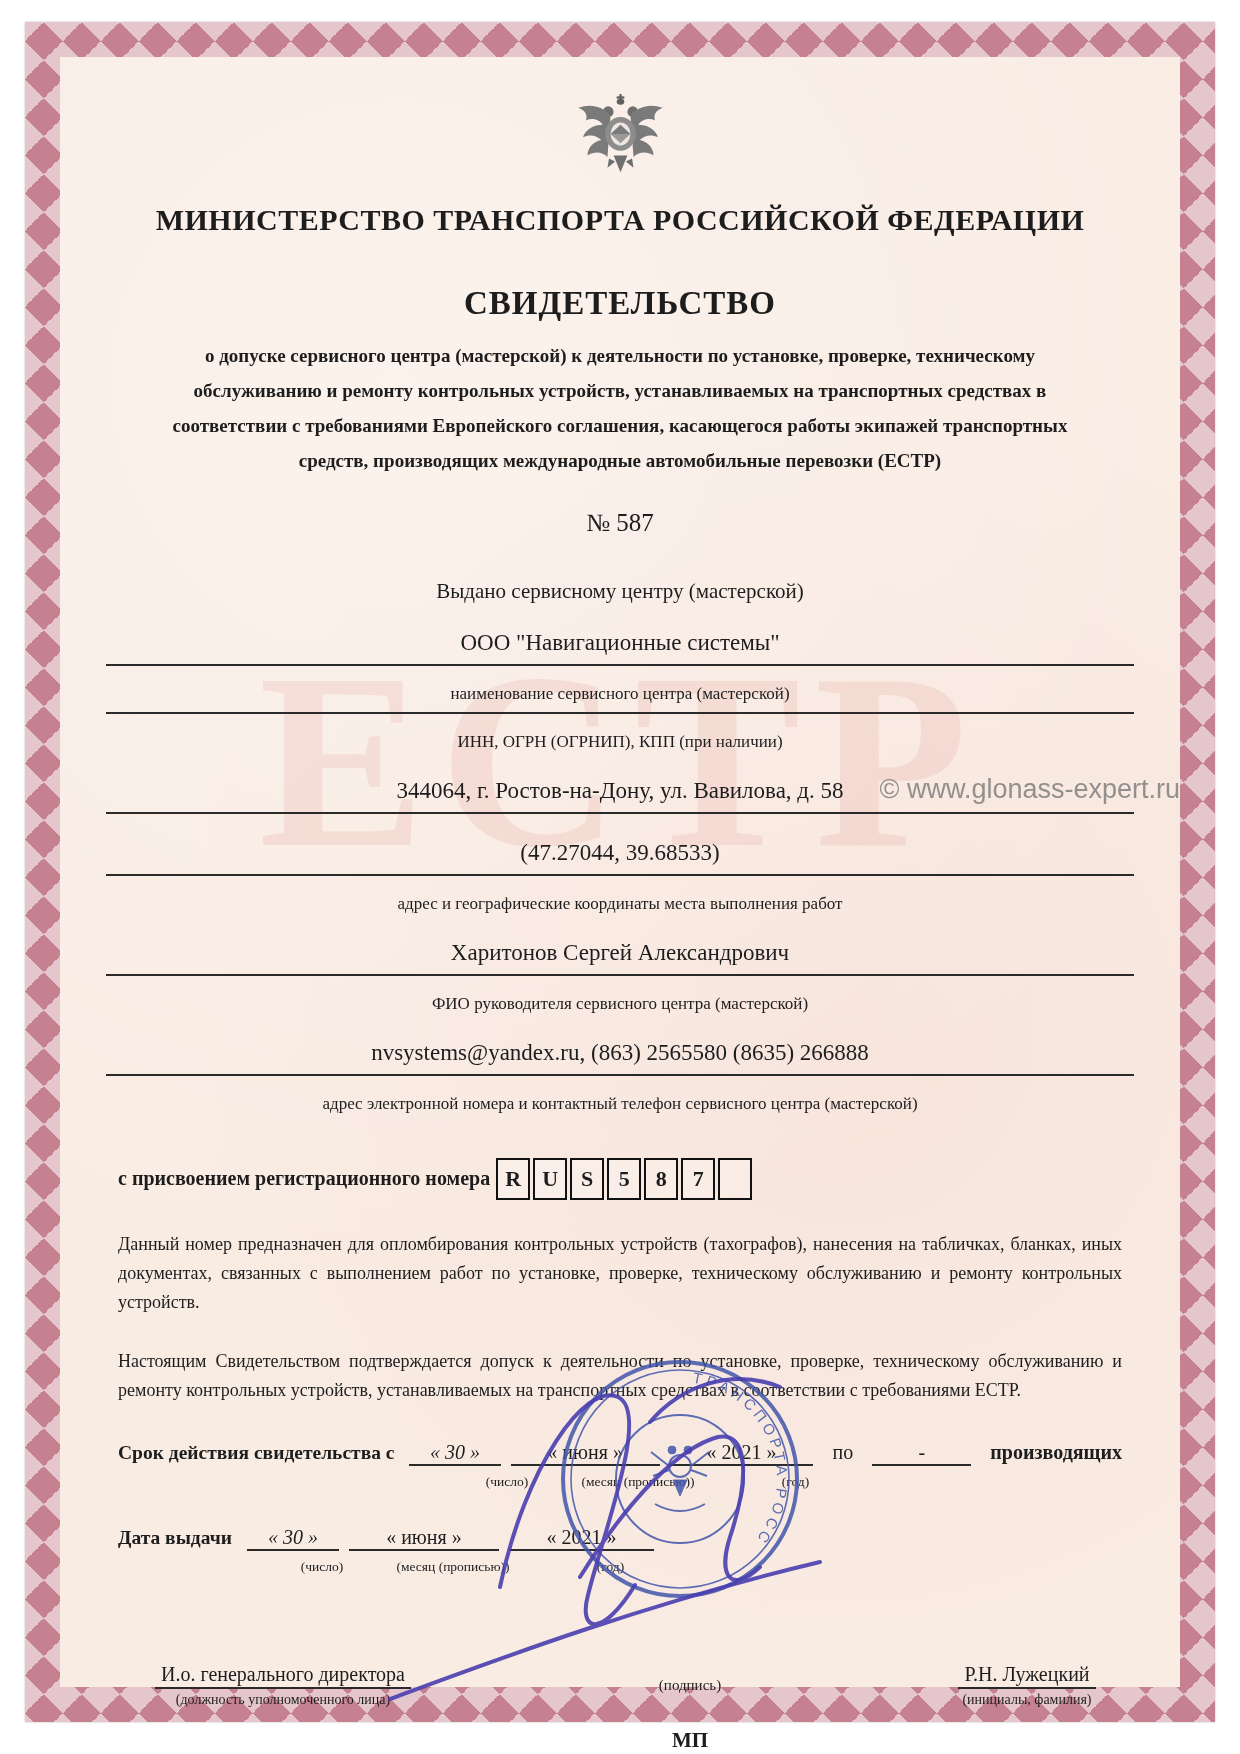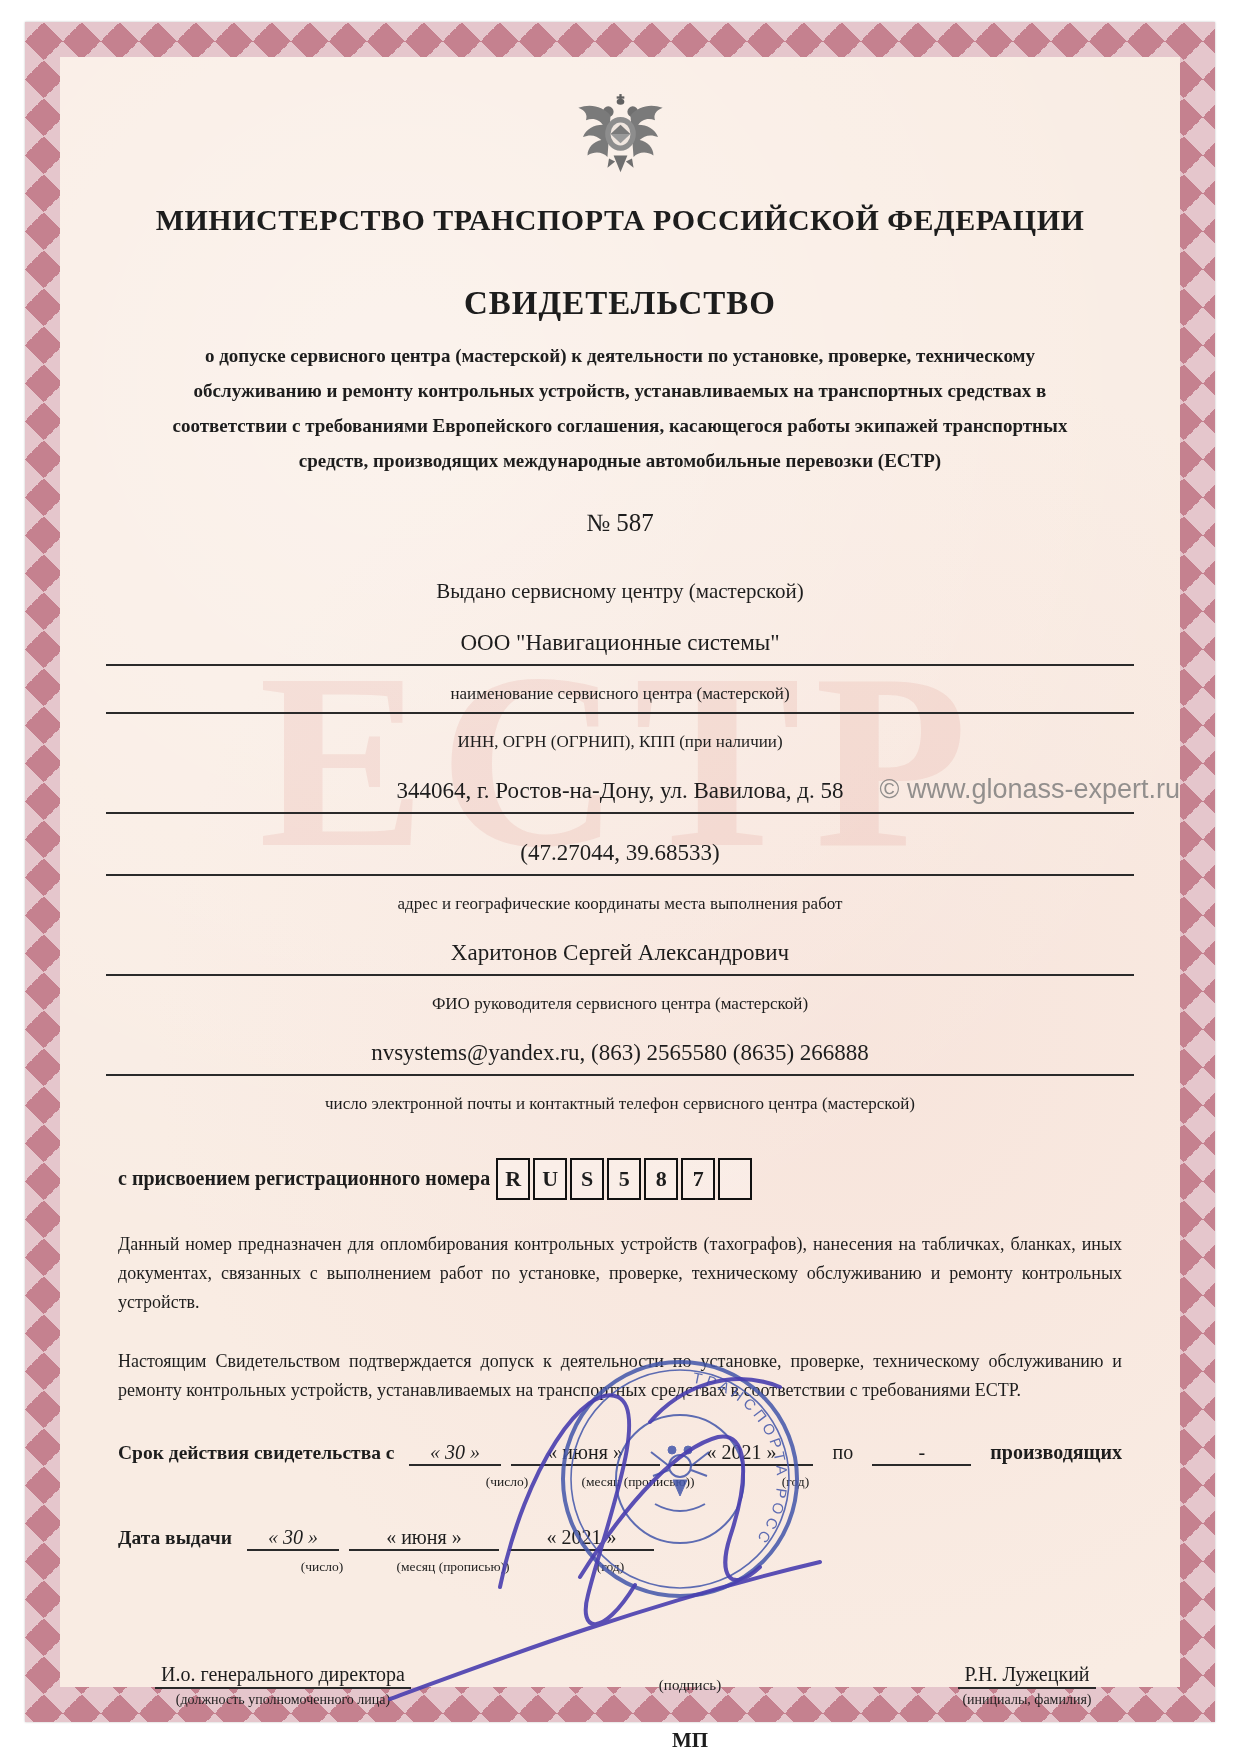--- a/index.html
+++ b/index.html
@@ -183,21 +183,21 @@
       <div class="field-label">адрес и географические координаты места выполнения работ</div>
 
       
       <div class="field-value">Харитонов Сергей Александрович</div>
       <hr class="line">
       <div class="field-label">ФИО руководителя сервисного центра (мастерской)</div>
 
       
       <div class="field-value gap">nvsystems@yandex.ru, (863) 2565580 (8635) 266888</div>
       <hr class="line">
-      <div class="field-label">число электронной почты и контактный телефон сервисного центра (мастерской)</div>
+      <div class="field-label">адрес электронной номера и контактный телефон сервисного центра (мастерской)</div>
 
       
       <div class="reg-row">
         <span>с присвоением регистрационного номера</span>
         <span class="reg-boxes">
           <span class="reg-box">R</span>
           <span class="reg-box">U</span>
           <span class="reg-box">S</span>
           <span class="reg-box">5</span>
           <span class="reg-box">8</span>

